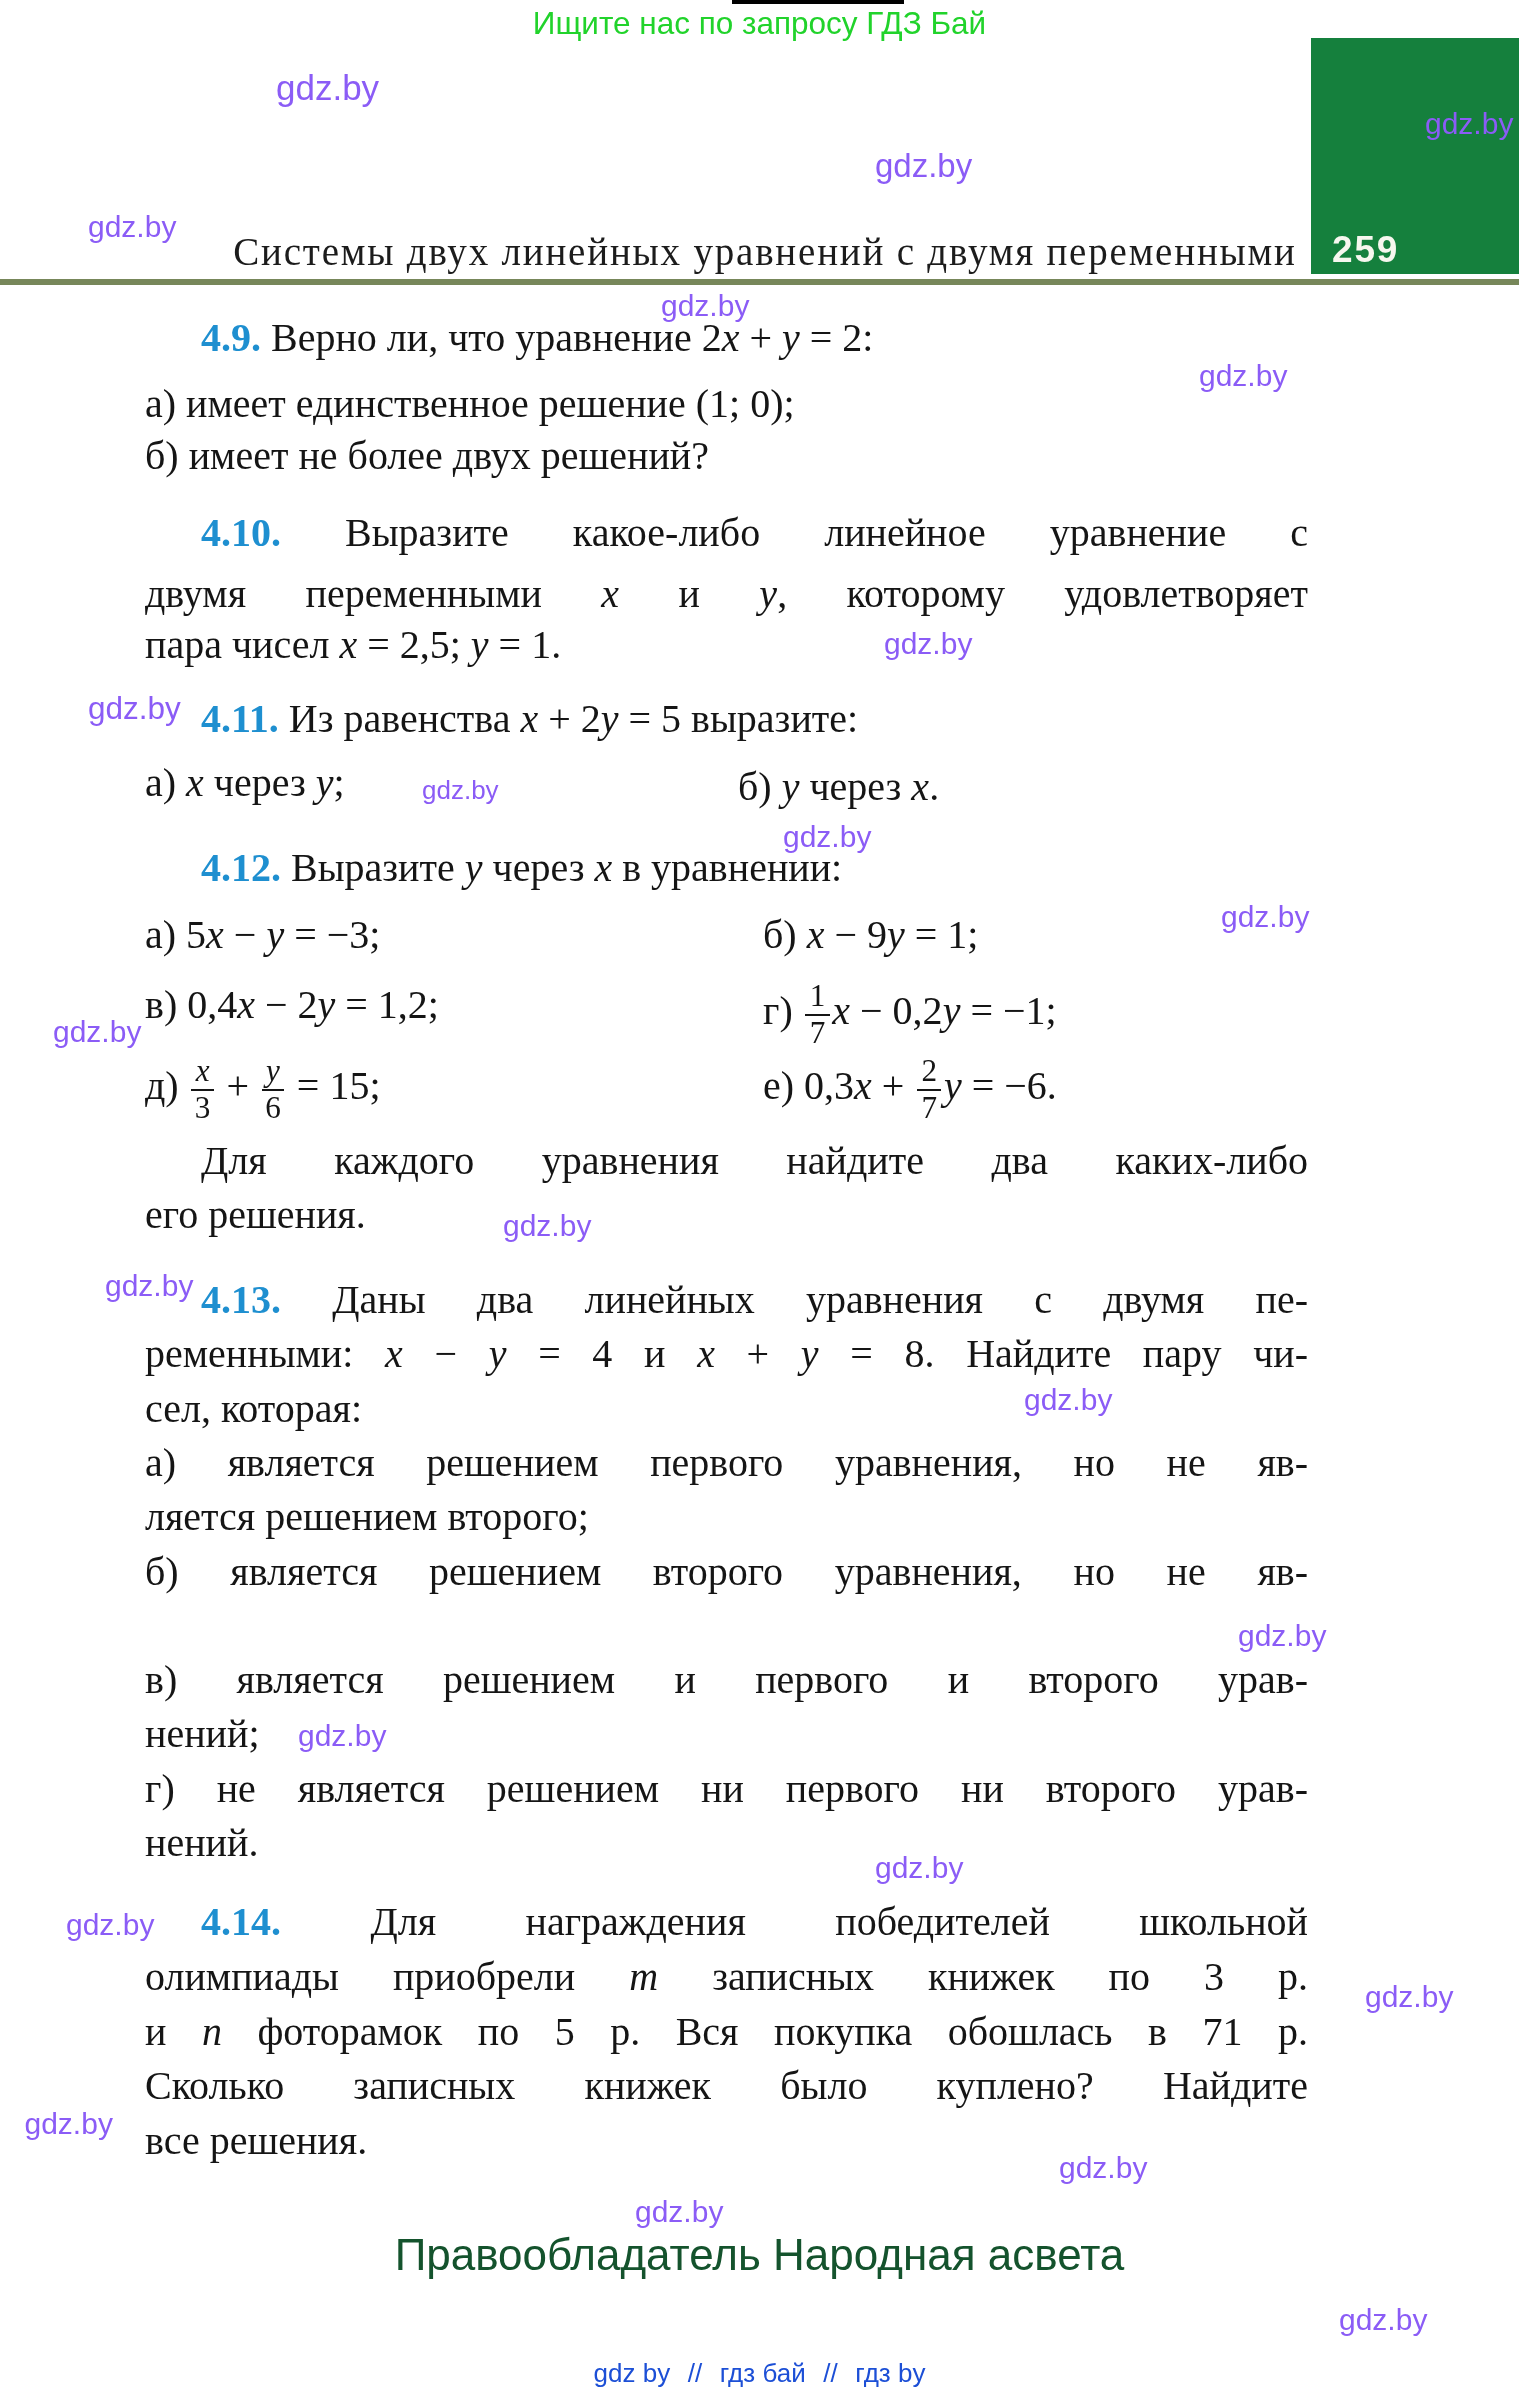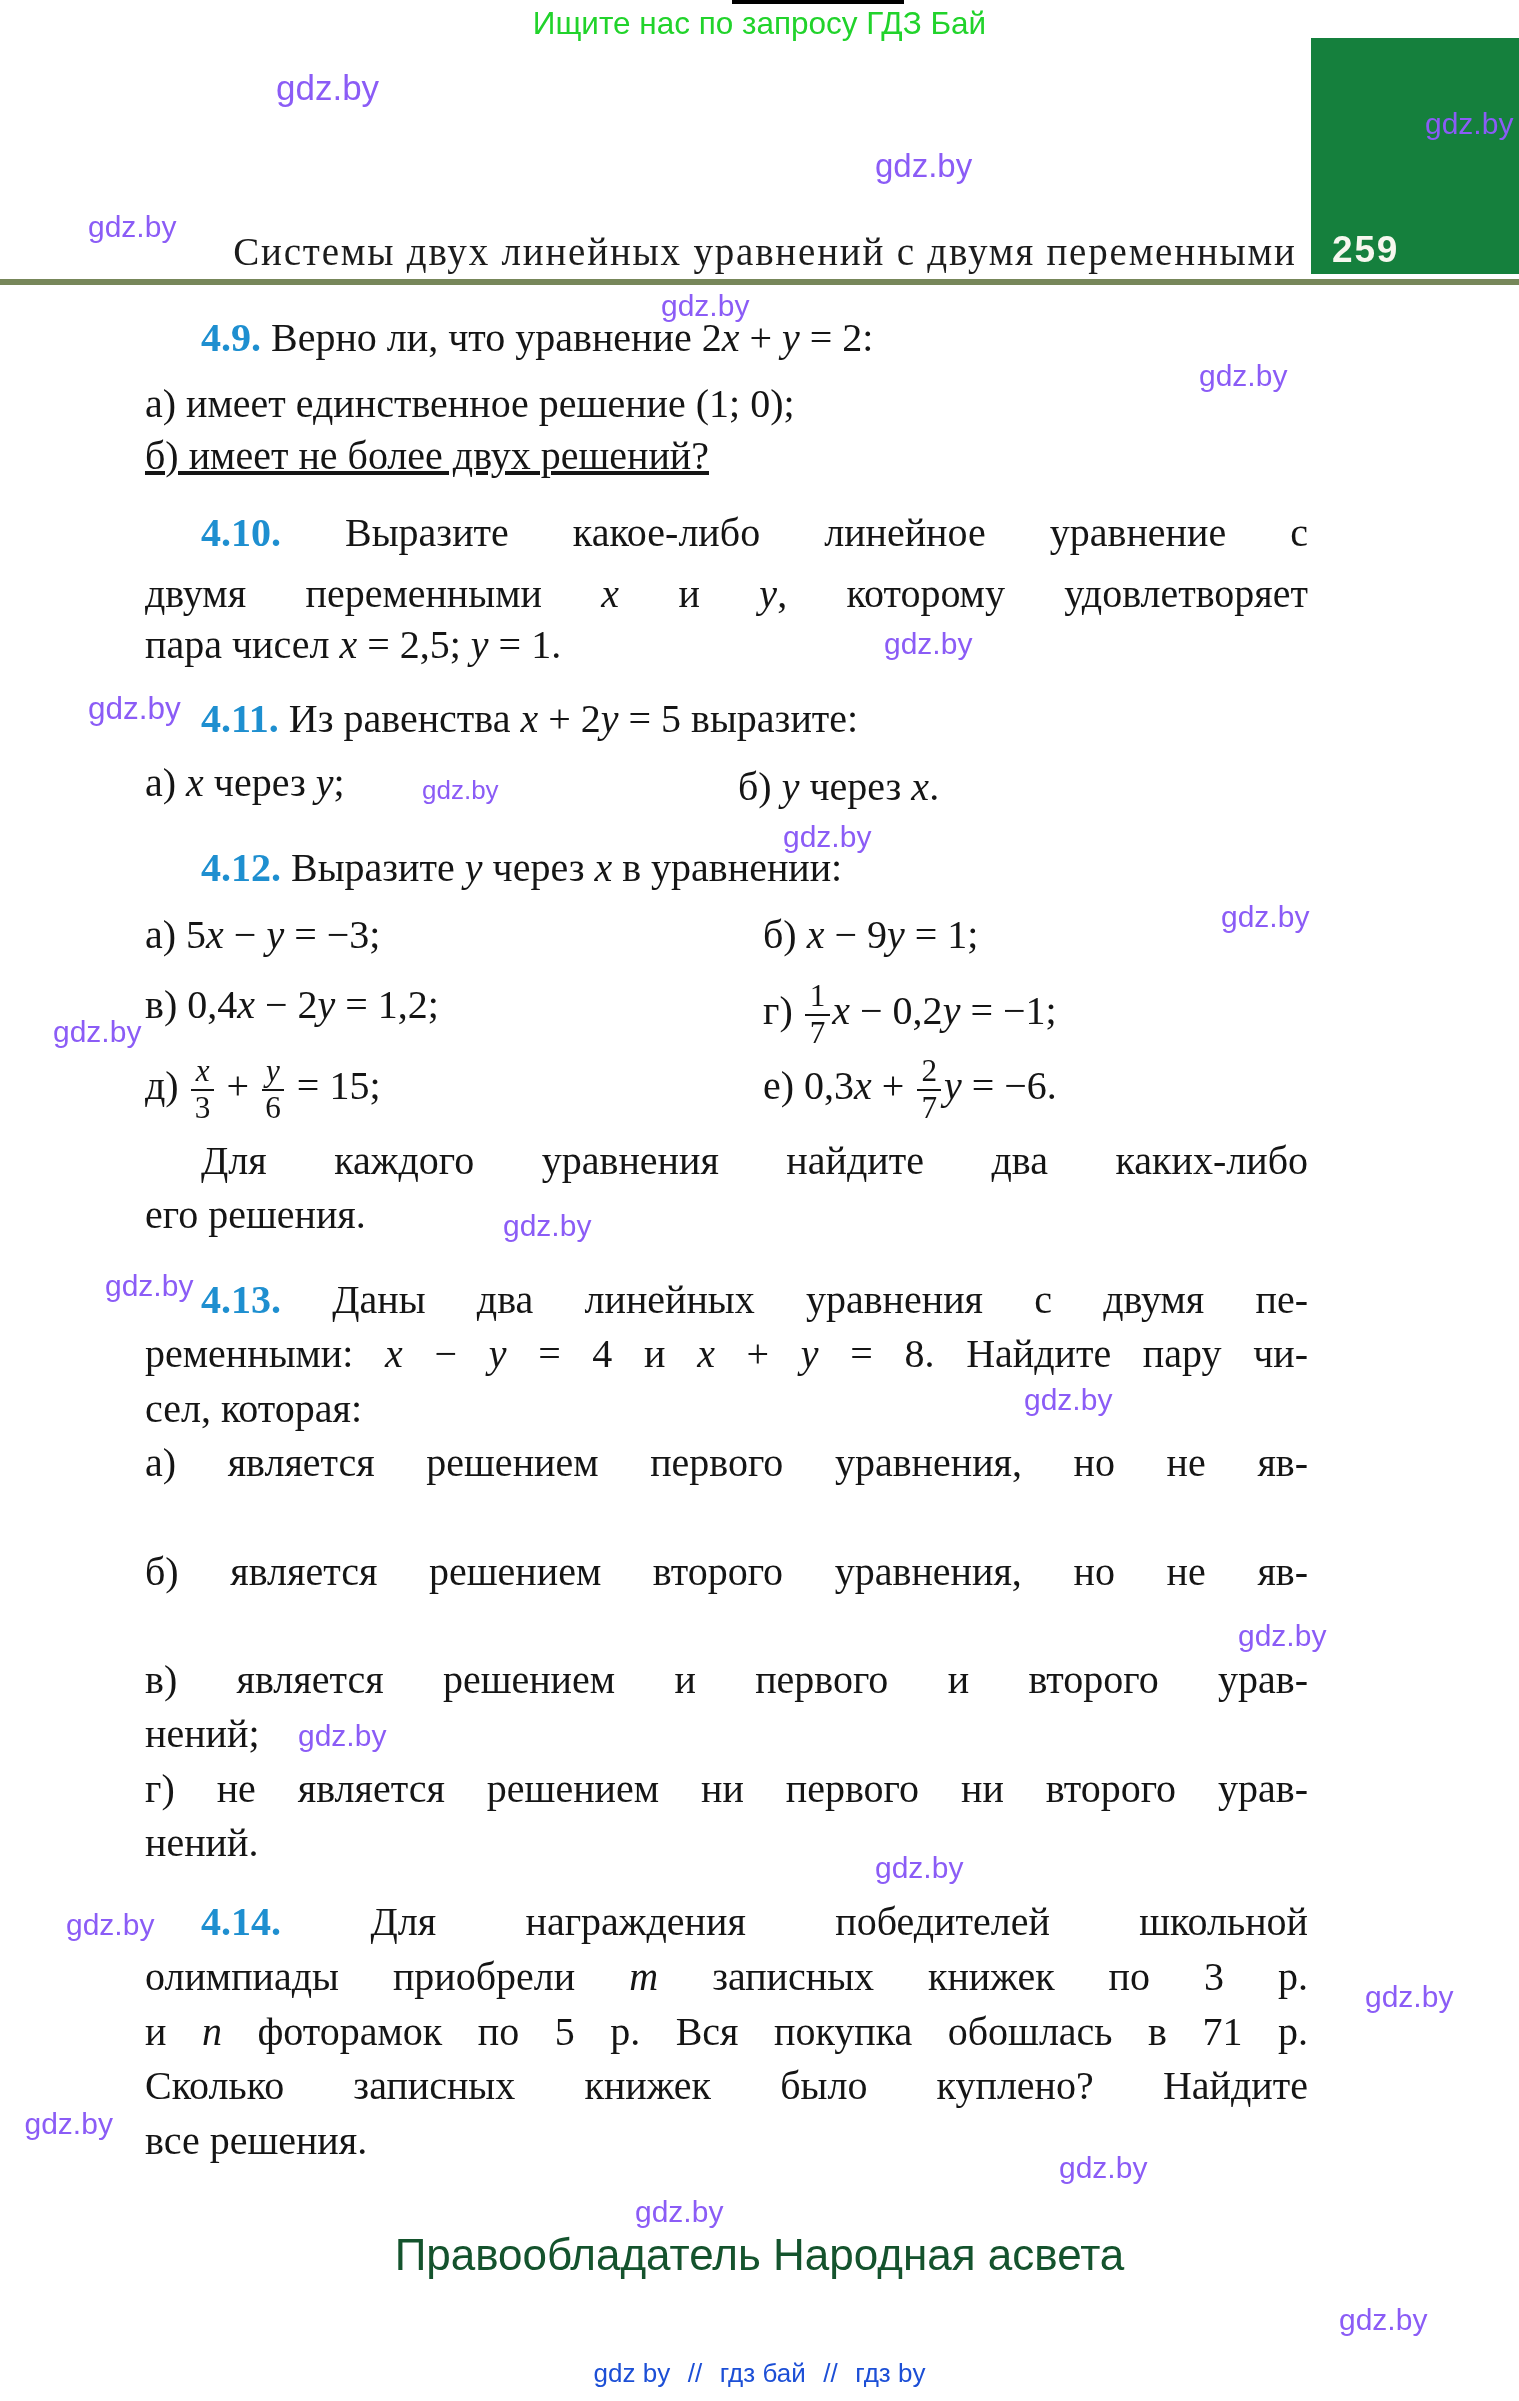--- a/index.html
+++ b/index.html
@@ -46,40 +46,41 @@
     <span class="pagenum">259</span>
   </div>
 
   <div class="chapter-title">Системы двух линейных уравнений с двумя переменными</div>
 
   <div class="header-rule"></div>
 
   <div id="content">
       <div class="tline" style="left: 201px; top: 312px;"><span class="pnum">4.9.</span><span class="rm"> Верно ли, что уравнение 2</span><span class="it">x</span><span class="rm"> + </span><span class="it">y</span><span class="rm"> = 2:</span></div>
       <div class="tline" style="left: 145px; top: 378px;"><span class="rm">а) имеет единственное решение (1; 0);</span></div>
-      <div class="tline" style="left: 145px; top: 430px; text-decoration: underline;"><span class="rm">б) имеет не более двух решений?</span></div>
+      <div class="tline" style="left: 145px; top: 430px;"><span class="rm">б) имеет не более двух решений?</span></div>
       <div class="tline just" style="left: 201px; top: 507px; width: 1107px;"><span class="pnum">4.10.</span><span class="rm"> Выразите какое-либо линейное уравнение с</span></div>
       <div class="tline just" style="left: 145px; top: 568px; width: 1163px;"><span class="rm">двумя переменными </span><span class="it">x</span><span class="rm"> и </span><span class="it">y</span><span class="rm">, которому удовлетворяет</span></div>
       <div class="tline" style="left: 145px; top: 619px;"><span class="rm">пара чисел </span><span class="it">x</span><span class="rm"> = 2,5; </span><span class="it">y</span><span class="rm"> = 1.</span></div>
       <div class="tline" style="left: 201px; top: 693px;"><span class="pnum">4.11.</span><span class="rm"> Из равенства </span><span class="it">x</span><span class="rm"> + 2</span><span class="it">y</span><span class="rm"> = 5 выразите:</span></div>
       <div class="tline" style="left: 145px; top: 757px;"><span class="rm">а) </span><span class="it">x</span><span class="rm"> через </span><span class="it">y</span><span class="rm">;</span></div>
       <div class="tline" style="left: 738px; top: 761px;"><span class="rm">б) </span><span class="it">y</span><span class="rm"> через </span><span class="it">x</span><span class="rm">.</span></div>
       <div class="tline" style="left: 201px; top: 842px;"><span class="pnum">4.12.</span><span class="rm"> Выразите </span><span class="it">y</span><span class="rm"> через </span><span class="it">x</span><span class="rm"> в уравнении:</span></div>
       <div class="tline" style="left: 145px; top: 909px;"><span class="rm">а) 5</span><span class="it">x</span><span class="rm"> − </span><span class="it">y</span><span class="rm"> = −3;</span></div>
       <div class="tline" style="left: 763px; top: 909px;"><span class="rm">б) </span><span class="it">x</span><span class="rm"> − 9</span><span class="it">y</span><span class="rm"> = 1;</span></div>
       <div class="tline" style="left: 145px; top: 979px;"><span class="rm">в) 0,4</span><span class="it">x</span><span class="rm"> − 2</span><span class="it">y</span><span class="rm"> = 1,2;</span></div>
       <div class="tline" style="left: 763px; top: 979px;"><span class="rm">г) </span><span class="frac"><span class="fn">1</span><span class="fd">7</span></span><span class="it">x</span><span class="rm"> − 0,2</span><span class="it">y</span><span class="rm"> = −1;</span></div>
       <div class="tline" style="left: 145px; top: 1054px;"><span class="rm">д) </span><span class="frac"><span class="fn it">x</span><span class="fd">3</span></span><span class="rm"> + </span><span class="frac"><span class="fn it">y</span><span class="fd">6</span></span><span class="rm"> = 15;</span></div>
       <div class="tline" style="left: 763px; top: 1054px;"><span class="rm">е) 0,3</span><span class="it">x</span><span class="rm"> + </span><span class="frac"><span class="fn">2</span><span class="fd">7</span></span><span class="it">y</span><span class="rm"> = −6.</span></div>
       <div class="tline just" style="left: 201px; top: 1135px; width: 1107px;"><span class="rm">Для каждого уравнения найдите два каких-либо</span></div>
       <div class="tline" style="left: 145px; top: 1189px;"><span class="rm">его решения.</span></div>
       <div class="tline just" style="left: 201px; top: 1274px; width: 1107px;"><span class="pnum">4.13.</span><span class="rm"> Даны два линейных уравнения с двумя пе-</span></div>
       <div class="tline just" style="left: 145px; top: 1328px; width: 1163px;"><span class="rm">ременными: </span><span class="it">x</span><span class="rm"> − </span><span class="it">y</span><span class="rm"> = 4 и </span><span class="it">x</span><span class="rm"> + </span><span class="it">y</span><span class="rm"> = 8. Найдите пару чи-</span></div>
       <div class="tline" style="left: 145px; top: 1383px;"><span class="rm">сел, которая:</span></div>
       <div class="tline just" style="left: 145px; top: 1437px; width: 1163px;"><span class="rm">а) является решением первого уравнения, но не яв-</span></div>
+      <div class="tline" style="left: 145px; top: 1491px;"><span class="rm">ляется решением второго;</span></div>
       <div class="tline just" style="left: 145px; top: 1546px; width: 1163px;"><span class="rm">б) является решением второго уравнения, но не яв-</span></div>
       <div class="tline just" style="left: 145px; top: 1654px; width: 1163px;"><span class="rm">в) является решением и первого и второго урав-</span></div>
       <div class="tline" style="left: 145px; top: 1708px;"><span class="rm">нений;</span></div>
       <div class="tline just" style="left: 145px; top: 1763px; width: 1163px;"><span class="rm">г) не является решением ни первого ни второго урав-</span></div>
       <div class="tline" style="left: 145px; top: 1817px;"><span class="rm">нений.</span></div>
       <div class="tline just" style="left: 201px; top: 1896px; width: 1107px;"><span class="pnum">4.14.</span><span class="rm"> Для награждения победителей школьной</span></div>
       <div class="tline just" style="left: 145px; top: 1951px; width: 1163px;"><span class="rm">олимпиады приобрели </span><span class="it">m</span><span class="rm"> записных книжек по 3 р.</span></div>
       <div class="tline just" style="left: 145px; top: 2006px; width: 1163px;"><span class="rm">и </span><span class="it">n</span><span class="rm"> фоторамок по 5 р. Вся покупка обошлась в 71 р.</span></div>
       <div class="tline just" style="left: 145px; top: 2060px; width: 1163px;"><span class="rm">Сколько записных книжек было куплено? Найдите</span></div>
       <div class="tline" style="left: 145px; top: 2115px;"><span class="rm">все решения.</span></div>

